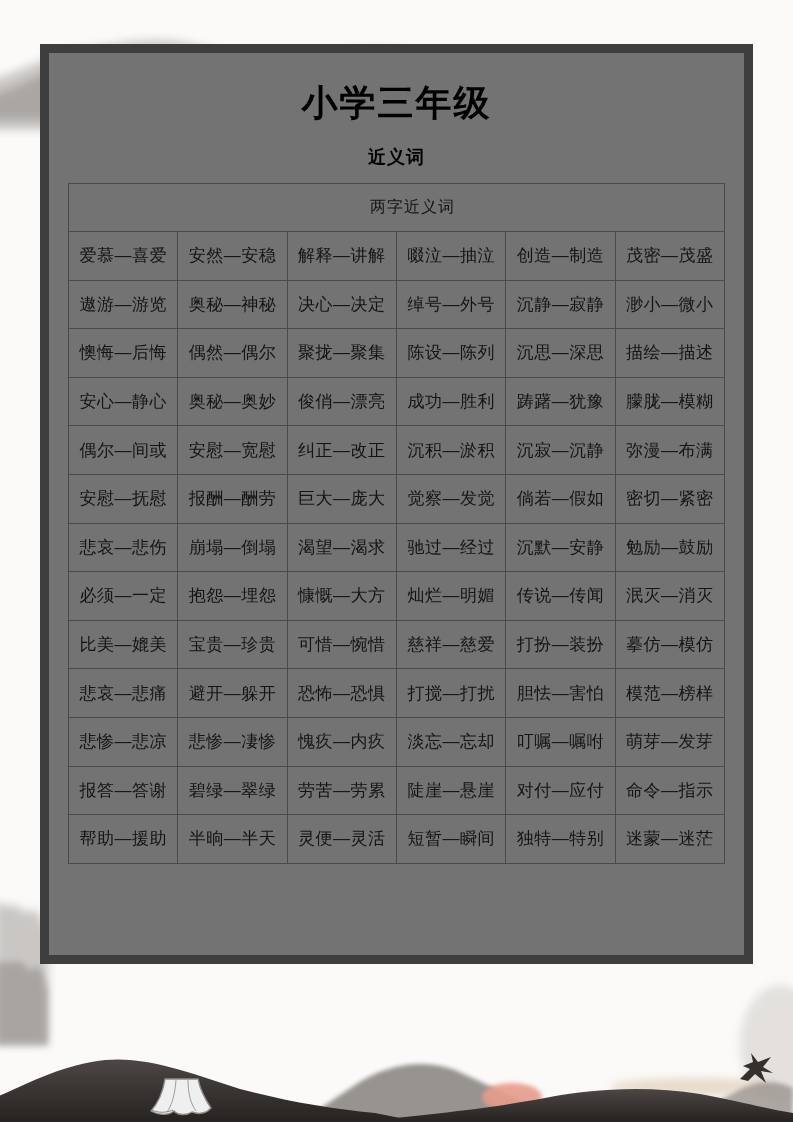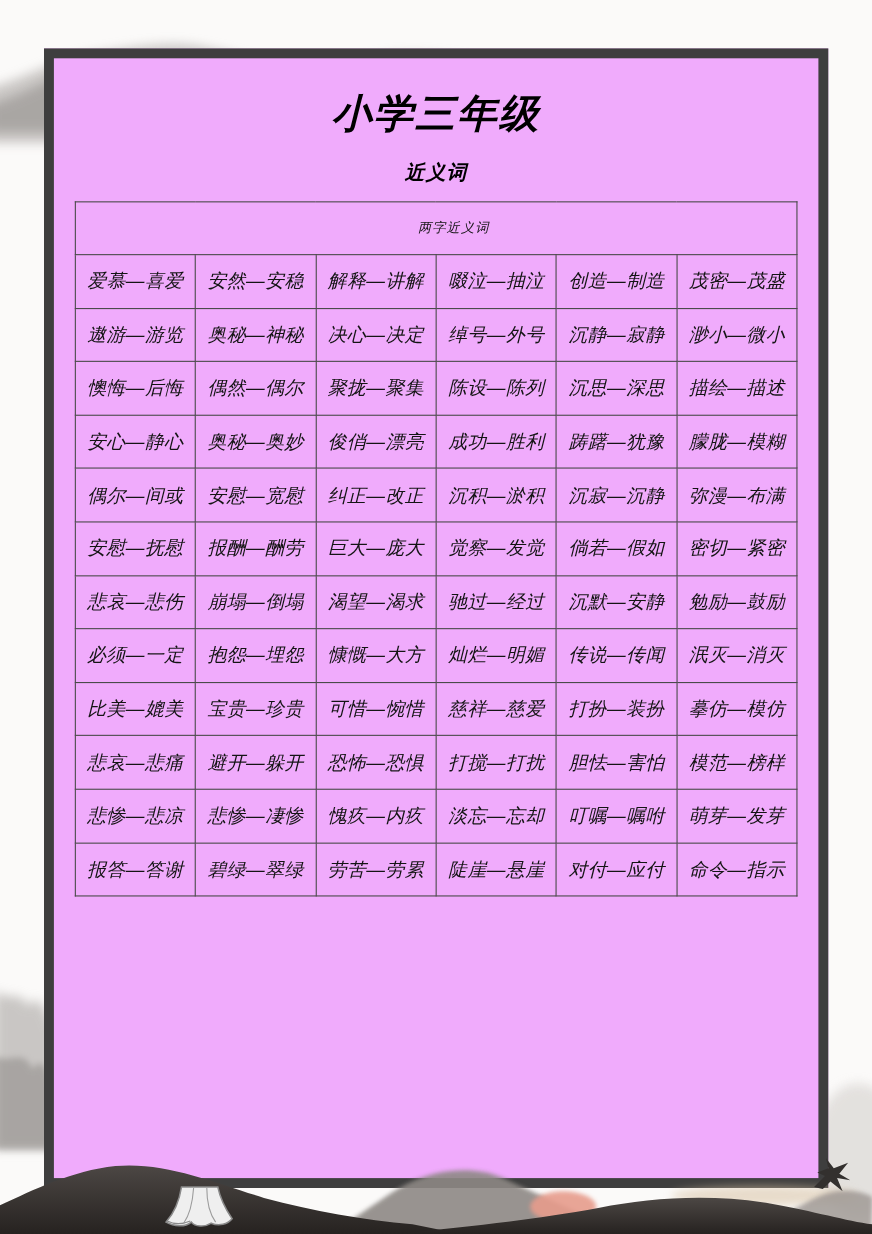--- a/index.html
+++ b/index.html
@@ -3,43 +3,43 @@
 <meta charset="utf-8">
 <style>
   html,body{margin:0;padding:0;}
   body{
     width:793px;height:1122px;position:relative;overflow:hidden;
     background:#fbfaf9;
     font-family:"Liberation Sans", sans-serif;
   }
   .bg-art{position:absolute;left:0;top:0;z-index:1;pointer-events:none;}
   .frame{
-    position:absolute;left:40px;top:44px;width:713px;height:1036px;
-    box-sizing:border-box;border:9px solid #3e3e3e;background:#f0abfc;z-index:2;font-style:italic;
+    position:absolute;left:40px;top:44px;width:713px;height:920px;
+    box-sizing:border-box;border:9px solid #3e3e3e;background:#737373;z-index:2;
   }
   .fg-art{position:absolute;left:0;top:0;z-index:3;pointer-events:none;}
   .title{
     position:absolute;top:26px;left:0;right:0;text-align:center;
     font-size:36px;font-weight:bold;color:#000;letter-spacing:2px;
   }
   .subtitle{
     position:absolute;top:92px;left:0;right:0;text-align:center;
     font-size:18px;font-weight:600;color:#000;
     font-family:"Liberation Serif", serif;letter-spacing:1px;
   }
   table.syn-table{
     position:absolute;top:130px;left:19px;width:657px;
     border-collapse:collapse;table-layout:fixed;
   }
   table.syn-table th, table.syn-table td{
     border:1px solid #4a4a4a;text-align:center;vertical-align:middle;
     color:#141414;padding:0;
   }
   table.syn-table th{
-    height:47px;font-size:12px;font-weight:normal;letter-spacing:1px;padding-left:32px;
+    height:47px;font-size:16px;font-weight:normal;letter-spacing:1px;padding-left:32px;
   }
   table.syn-table td{
     height:47.6px;font-size:17px;letter-spacing:0.5px;white-space:nowrap;
   }
 </style>
 </head>
 <body>
 
 <svg class="bg-art" width="793" height="1122" viewBox="0 0 793 1122">
   <defs>
@@ -165,20 +165,28 @@
           <td>萌芽—发芽</td>
         </tr>
         <tr>
           <td>报答—答谢</td>
           <td>碧绿—翠绿</td>
           <td>劳苦—劳累</td>
           <td>陡崖—悬崖</td>
           <td>对付—应付</td>
           <td>命令—指示</td>
         </tr>
+        <tr>
+          <td>帮助—援助</td>
+          <td>半晌—半天</td>
+          <td>灵便—灵活</td>
+          <td>短暂—瞬间</td>
+          <td>独特—特别</td>
+          <td>迷蒙—迷茫</td>
+        </tr>
       </tbody>
   </table>
 </div>
 
 <svg class="fg-art" width="793" height="1122" viewBox="0 0 793 1122">
   <defs>
     <filter id="fb2" x="-30%" y="-30%" width="160%" height="160%">
         <feGaussianBlur stdDeviation="2"></feGaussianBlur>
       </filter>
     <filter id="fb4" x="-30%" y="-30%" width="160%" height="160%">

